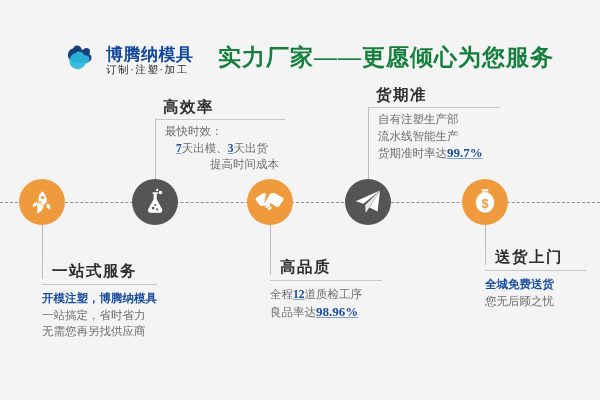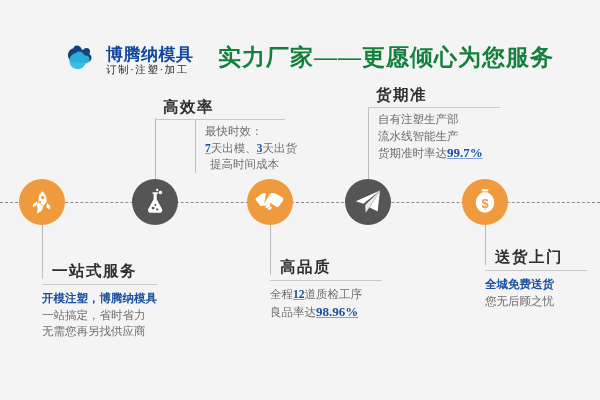--- a/index.html
+++ b/index.html
@@ -149,23 +149,23 @@
         <path d="M9.3 1.3h7.4l-1.1 2.2h-5.2z" fill="#fff"></path>
         <path d="M10.6 4.2h4.8c4 2.1 6.8 5.8 6.8 10.3 0 6-4.3 10.1-9.2 10.1S3.8 20.5 3.8 14.5c0-4.5 2.8-8.2 6.8-10.3z" fill="#fff"></path>
         <text x="13" y="20" font-family="Liberation Sans, sans-serif" font-size="13" font-weight="bold" fill="#ef9a3d" text-anchor="middle">$</text>
       </svg>
     </span>
   </div>
 
   <div class="block" style="left:155px;top:98px;width:130px;">
     <div class="btitle" style="padding-left:8px;">高效率</div>
     <div class="rule" style="margin-top:4px;width:130px;"></div>
-    <div class="body leftbar topblock-inner center" style="text-align:left;margin-left:40px;">
+    <div class="body leftbar topblock-inner center" style="text-align:left;">
       <div>最快时效：</div>
-      <div style="text-align:left;padding-right:6px;">
+      <div style="text-align:center;padding-right:6px;">
         <u>7</u><span>天出模、</span><u>3</u><span>天出货</span>
       </div>
       <div style="text-align:right;padding-right:6px;">提高时间成本</div>
     </div>
   </div>
 
   <div class="block" style="left:368px;top:86px;width:132px;">
     <div class="btitle" style="padding-left:8px;">货期准</div>
     <div class="rule" style="margin-top:4px;width:132px;"></div>
     <div class="body leftbar topblock-inner">

